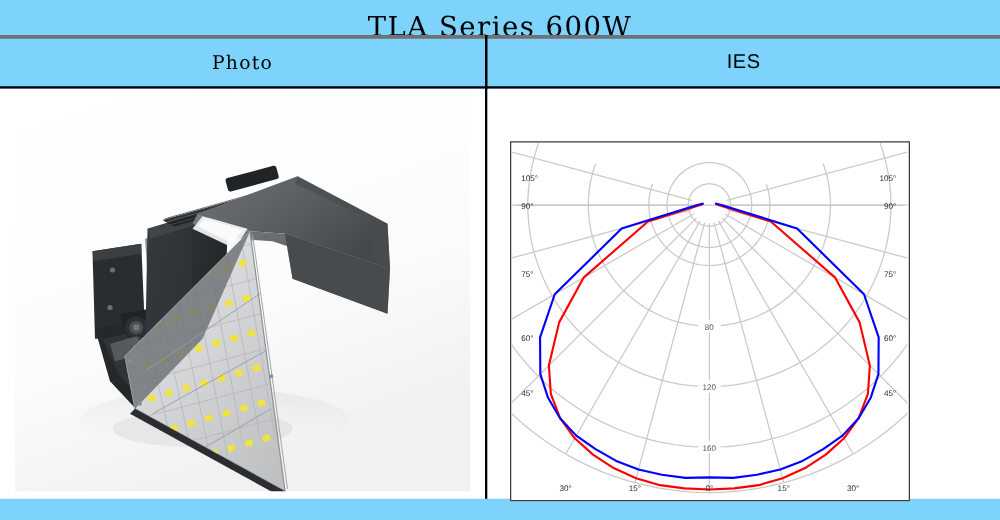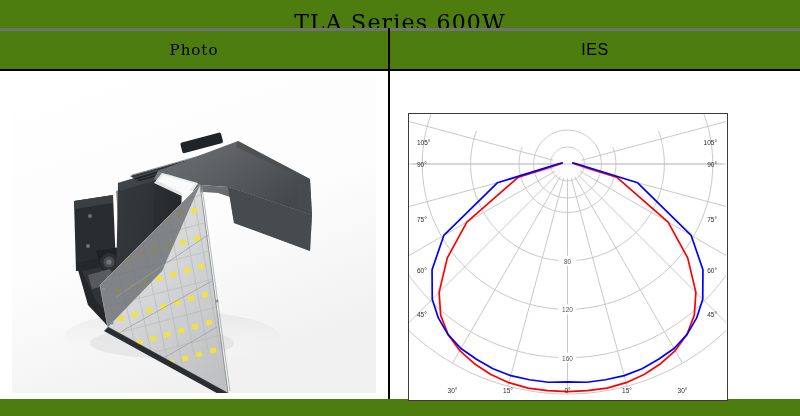--- a/index.html
+++ b/index.html
@@ -12,21 +12,21 @@
     height: 416px;
     overflow: hidden;
     font-family: "Liberation Serif", serif;
     color: #000;
   }
 
   .page {
     position: relative;
     width: 800px;
     height: 416px;
-    background: #4d7c0f;
+    background: #7dd3fc;
   }
 
   
   .title-bar {
     position: absolute;
     left: 0;
     top: 0;
     width: 800px;
     height: 45px;
     display: flex;

